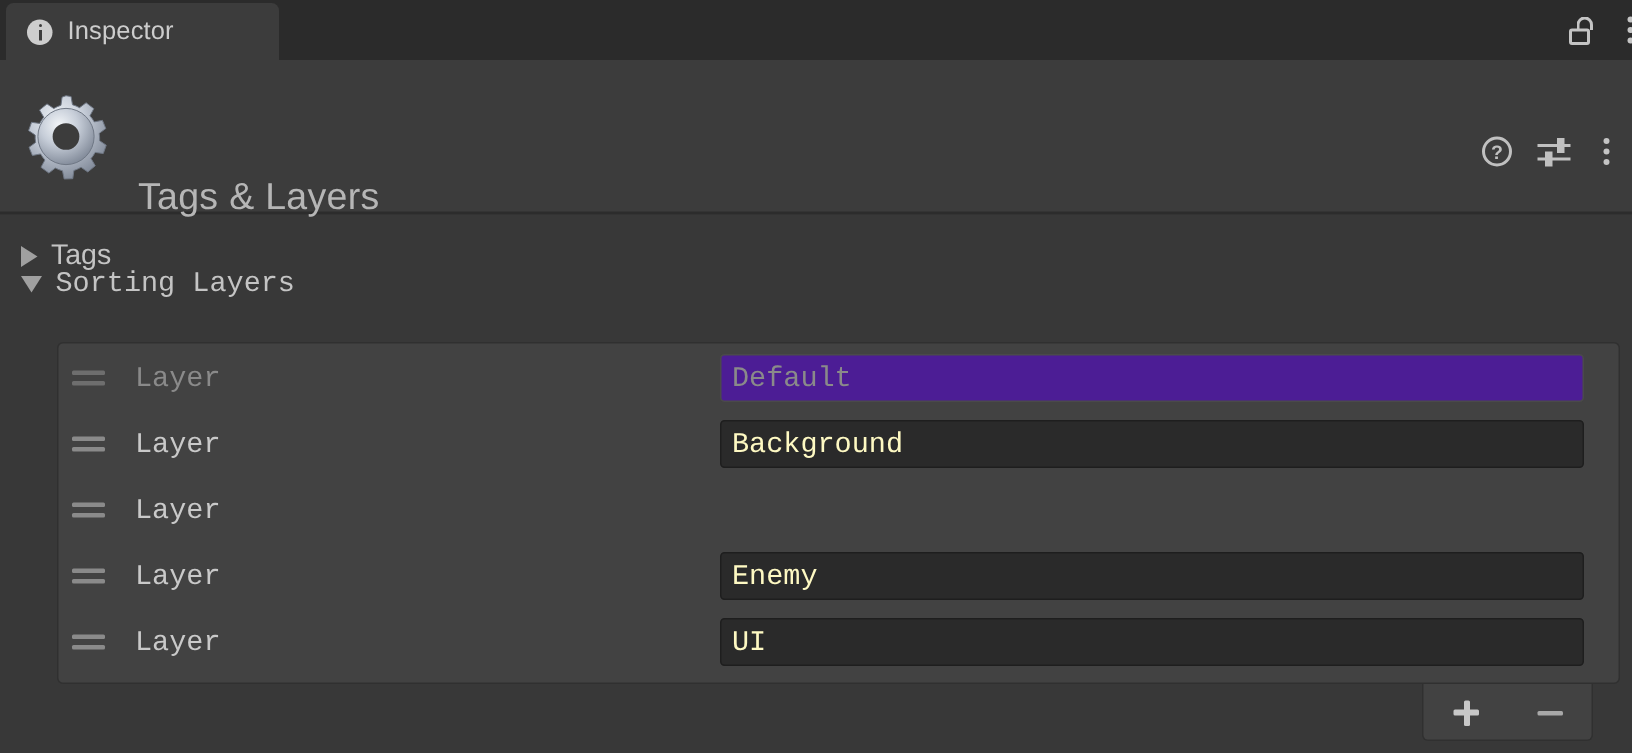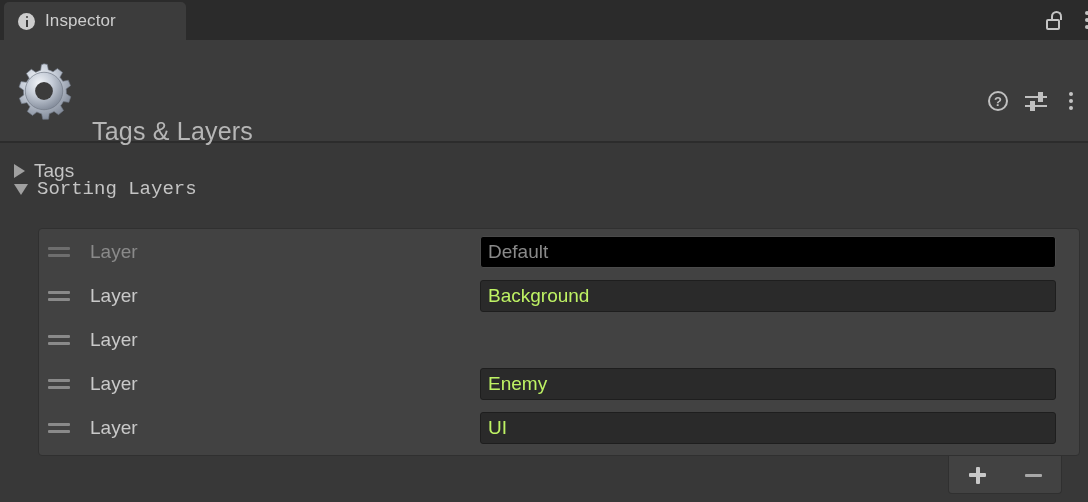--- a/index.html
+++ b/index.html
@@ -224,20 +224,21 @@
     border-radius: 4px;
     box-sizing: border-box;
   }
   .row {
     position: absolute;
     left: 0;
     width: 100%;
     height: 44px;
     display: flex;
     align-items: center;
+    font-family: Liberation Mono, monospace;
   }
   .handle {
     margin-left: 9px;
     width: 22px;
     display: flex;
     flex-direction: column;
     gap: 4px;
     cursor: grab;
     flex: 0 0 auto;
   }
@@ -260,26 +261,26 @@
   .field {
     width: 576px;
     height: 32px;
     background: #2a2a2a;
     border: 1px solid #1e1e1e;
     border-radius: 3px;
     box-sizing: border-box;
     display: flex;
     align-items: center;
     padding-left: 7px;
-    color: #bef264;
+    color: #fef9c3;
     font-size: 19px;
     cursor: text;
   }
   .row.disabled .field {
-    background: #000000;
+    background: #4c1d95;
     border-color: #4a4a4a;
     color: #8a8a8a;
     cursor: default;
   }
 
   
   .footer {
     position: absolute;
     left: 948px; top: 456px;
     width: 114px; height: 38px;

